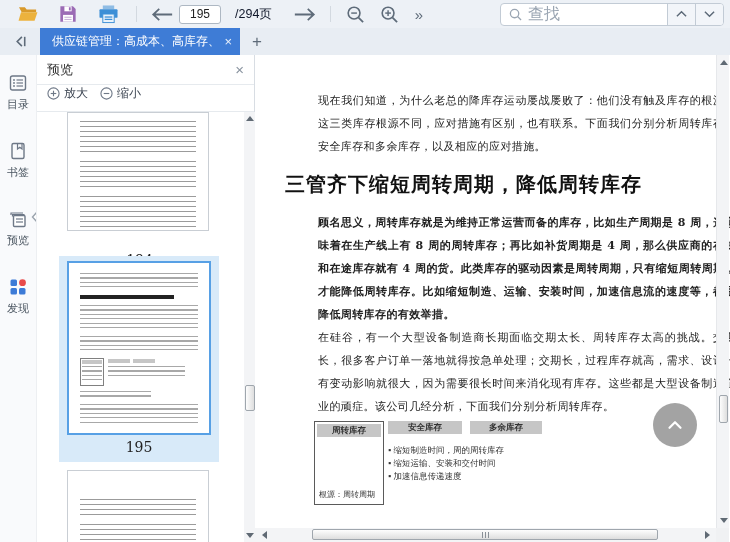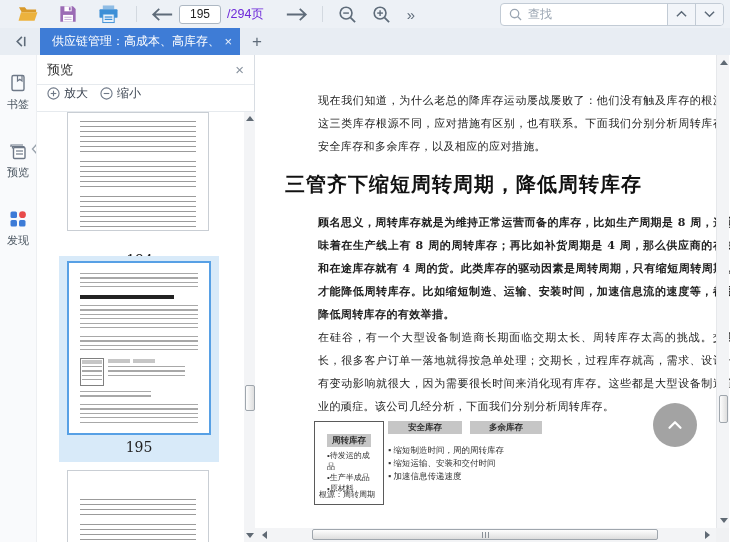--- a/index.html
+++ b/index.html
@@ -8,26 +8,26 @@
   #app { position:relative; width:730px; height:542px; background:#fff; overflow:hidden; }
 
   
   .toolbar { position:absolute; left:0; top:0; width:730px; height:28px;
              background:#EDF1F6; display:flex; align-items:center; padding:0 6px 0 8px; }
   .tool-btn { width:40px; height:26px; display:flex; align-items:center; justify-content:center; cursor:pointer; }
   .nav-btn  { width:34px; height:26px; display:flex; align-items:center; justify-content:center; cursor:pointer; }
   .tb-sep { width:1px; height:16px; background:#D3D9E0; margin:0 8px; }
   .page-input { width:42px; height:19px; border:1px solid #AEB8C3; border-radius:3px;
                 background:#fff; text-align:center; font-size:12px; color:#222; outline:none; }
-  .page-total { font-size:12.5px; color:#6d28d9; margin-left:6px; white-space:nowrap; }
+  .page-total { font-size:12.5px; color:#0f172a; margin-left:14px; white-space:nowrap; }
   .more-btn { font-size:15px; color:#5E6B79; width:24px; text-align:center; cursor:pointer; }
   .search-group { margin-left:auto; display:flex; height:23px; border:1px solid #C2CBD5;
                   border-radius:4px; background:#fff; overflow:hidden; }
   .search-field { width:166px; display:flex; align-items:center; gap:6px; padding:0 8px; }
-  .search-field input { border:none; outline:none; flex:1; font-size:12px; color:#333;
+  .search-field input { border:none; outline:none; flex:1; font-size:16px; color:#333;
                         background:transparent; min-width:0; }
   .search-field input::placeholder { color:#9AA5B2; }
   .find-btn { width:28px; display:flex; align-items:center; justify-content:center;
               border-left:1px solid #C2CBD5; background:#F2F5F9; cursor:pointer; }
 
   
   .tabbar { position:absolute; left:0; top:28px; width:730px; height:27px;
             background:#E8EDF3; display:flex; align-items:stretch; padding-left:6px; }
   .tab-collapse { width:28px; display:flex; align-items:center; justify-content:center; cursor:pointer; }
   .tab { margin-left:6px; width:200px; background:#3E7CD6; color:#fff; display:flex;
@@ -84,21 +84,21 @@
   .para { position:absolute; width:418px; font-size:11px; line-height:23px;
           text-align:justify; letter-spacing:0.4px;margin-left:33px; }
   .p1 { top:34px; } .p2 { top:156px;font-weight:bold; } .p3 { top:271px; }
   .doc-heading { position:absolute; top:116px; font-size:20px; font-weight:bold; color:#111;
                  font-family:"Liberation Sans", sans-serif; letter-spacing:1px; white-space:nowrap; }
 
   
   .diagram { position:absolute; left:29px; top:366px; width:260px; height:86px;
              font-family:"Liberation Sans", sans-serif; color:#333; }
   .turnover-box { position:absolute; left:0; top:0; width:70px; height:84px; border:1px solid #5A5A5A;
-                  background:#fff; padding:12px; }
+                  background:#fff; padding:2px; }
   .diag-header { background:#C6C6C6; font-size:8.5px; font-weight:bold; text-align:center;
                  height:13px; line-height:13px; }
   .turnover-items { margin-top:3px; font-size:8px; line-height:11px; }
   .turnover-footer { position:absolute; left:4px; bottom:4px; font-size:8px; }
   .hdr2 { position:absolute; left:74px; top:0; width:74px; }
   .hdr3 { position:absolute; left:156px; top:0; width:72px; }
   .actions { position:absolute; left:74px; top:23px; font-size:8.5px; line-height:13px; white-space:nowrap; }
 
   .back-top { position:absolute; left:398px; top:348px; width:44px; height:44px; border-radius:50%;
               background:rgba(128,128,128,0.72); display:flex; align-items:center;
@@ -202,20 +202,32 @@
       </svg>
     </div>
     <div class="tab">
       <span class="tab-title">供应链管理：高成本、高库存、</span>
       <span class="tab-close">×</span>
     </div>
     <div class="new-tab">+</div>
   </div>
 
   <div class="sidebar">
+    <div class="side-item">
+      <svg width="20" height="20" viewBox="0 0 20 20">
+        <rect x="2.5" y="3" width="15" height="14" rx="2" stroke="#6E7887" stroke-width="1.4" fill="none"></rect>
+        <circle cx="6" cy="7" r="0.9" fill="#6E7887"></circle>
+          <line x1="8.5" y1="7" x2="15" y2="7" stroke="#6E7887" stroke-width="1.2"></line>
+        <circle cx="6" cy="10" r="0.9" fill="#6E7887"></circle>
+          <line x1="8.5" y1="10" x2="15" y2="10" stroke="#6E7887" stroke-width="1.2"></line>
+        <circle cx="6" cy="13" r="0.9" fill="#6E7887"></circle>
+          <line x1="8.5" y1="13" x2="15" y2="13" stroke="#6E7887" stroke-width="1.2"></line>
+      </svg>
+      <span class="lbl">目录</span>
+    </div>
     <div class="side-item">
       <svg width="20" height="20" viewBox="0 0 20 20">
         <rect x="4" y="2.5" width="12" height="15" rx="1.5" stroke="#6E7887" stroke-width="1.4" fill="none"></rect>
         <path d="M9.5 2.5 v5.5 l2.3-1.8 2.2 1.8 V2.5" stroke="#6E7887" stroke-width="1.2" fill="none"></path>
       </svg>
       <span class="lbl">书签</span>
     </div>
     <div class="side-item">
       <svg width="20" height="20" viewBox="0 0 20 20">
         <path d="M3 6 v-2 h12" stroke="#6E7887" stroke-width="1.2" fill="none"></path>
@@ -321,25 +333,20 @@
   <div class="main">
     <div class="doc">
       <p class="para p1">现在我们知道，为什么老总的降库存运动屡战屡败了：他们没有触及库存的根源。这三类库存根源不同，应对措施有区别，也有联系。下面我们分别分析周转库存、安全库存和多余库存，以及相应的应对措施。</p>
       <h2 class="doc-heading">三管齐下缩短周转周期，降低周转库存</h2>
       <p class="para p2">顾名思义，周转库存就是为维持正常运营而备的库存，比如生产周期是 8 周，这意味着在生产线上有 8 周的周转库存；再比如补货周期是 4 周，那么供应商的在制和在途库存就有 4 周的货。此类库存的驱动因素是周转周期，只有缩短周转周期，才能降低周转库存。比如缩短制造、运输、安装时间，加速信息流的速度等，都是降低周转库存的有效举措。</p>
       <p class="para p3">在硅谷，有一个大型设备制造商长期面临交期太长、周转库存太高的挑战。交期长，很多客户订单一落地就得按急单处理；交期长，过程库存就高，需求、设计一有变动影响就很大，因为需要很长时间来消化现有库存。这些都是大型设备制造企业的顽症。该公司几经分析，下面我们分别分析周转库存。</p>
 
       <div class="diagram">
         <div class="turnover-box">
           <div class="diag-header">周转库存</div>
-          <div class="turnover-items">
-            <div><span>•</span><span>待发运的成品</span></div>
-            <div><span>•</span><span>生产半成品</span></div>
-            <div><span>•</span><span>原材料</span></div>
-          </div>
           <div class="turnover-footer">根源：周转周期</div>
         </div>
         <div class="diag-header hdr2">安全库存</div>
         <div class="diag-header hdr3">多余库存</div>
         <div class="actions">
           <div><span>▪</span> <span>缩短制造时间，周的周转库存</span></div>
           <div><span>▪</span> <span>缩短运输、安装和交付时间</span></div>
           <div><span>▪</span> <span>加速信息传递速度</span></div>
         </div>
       </div>

